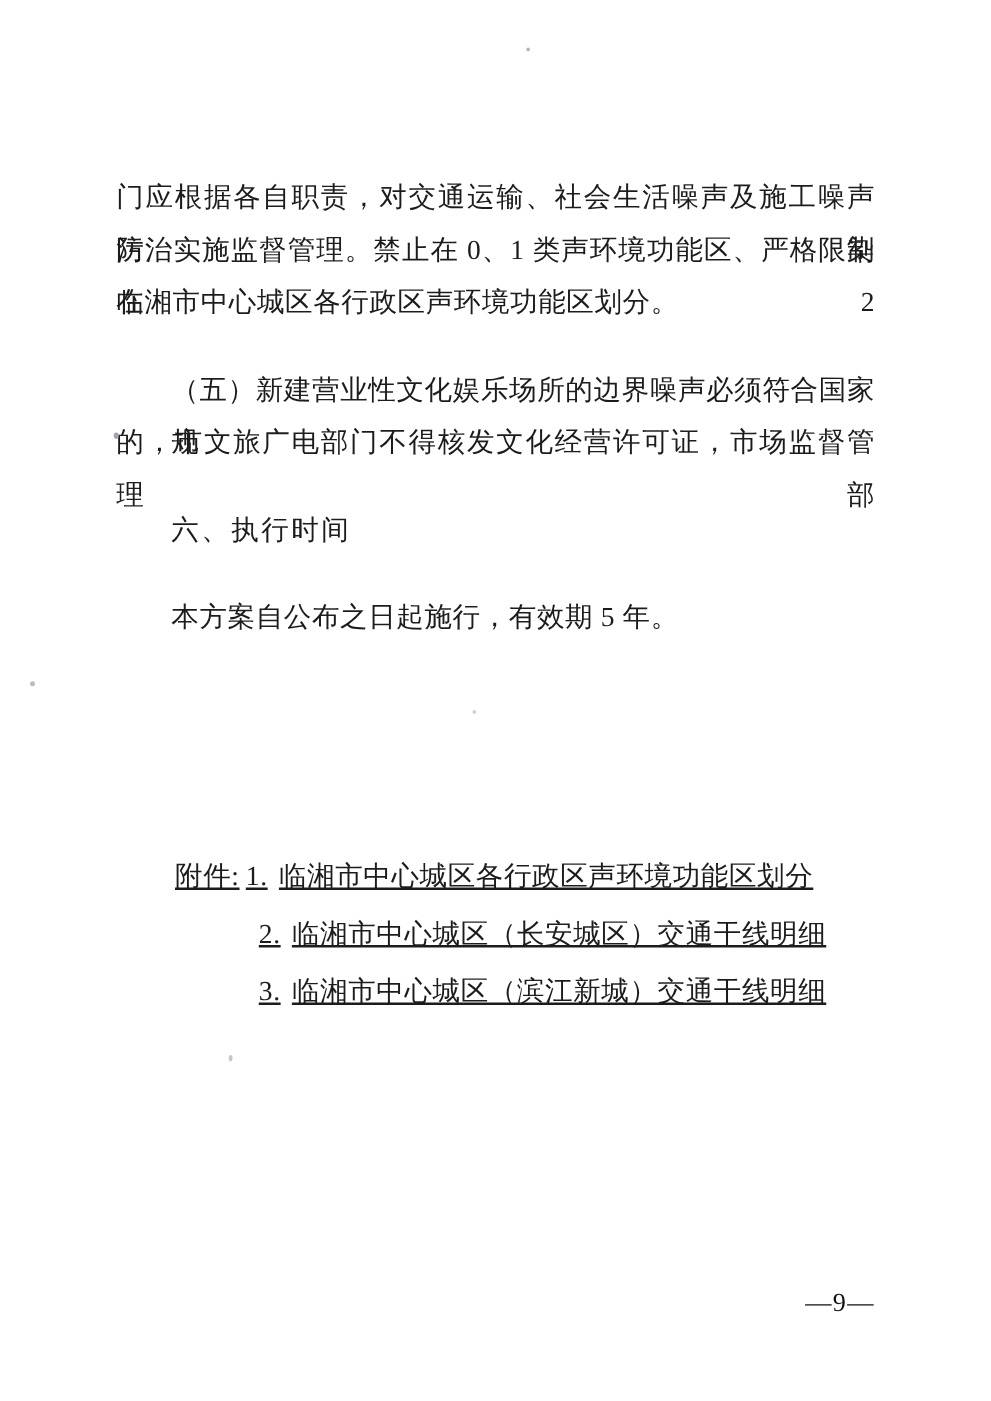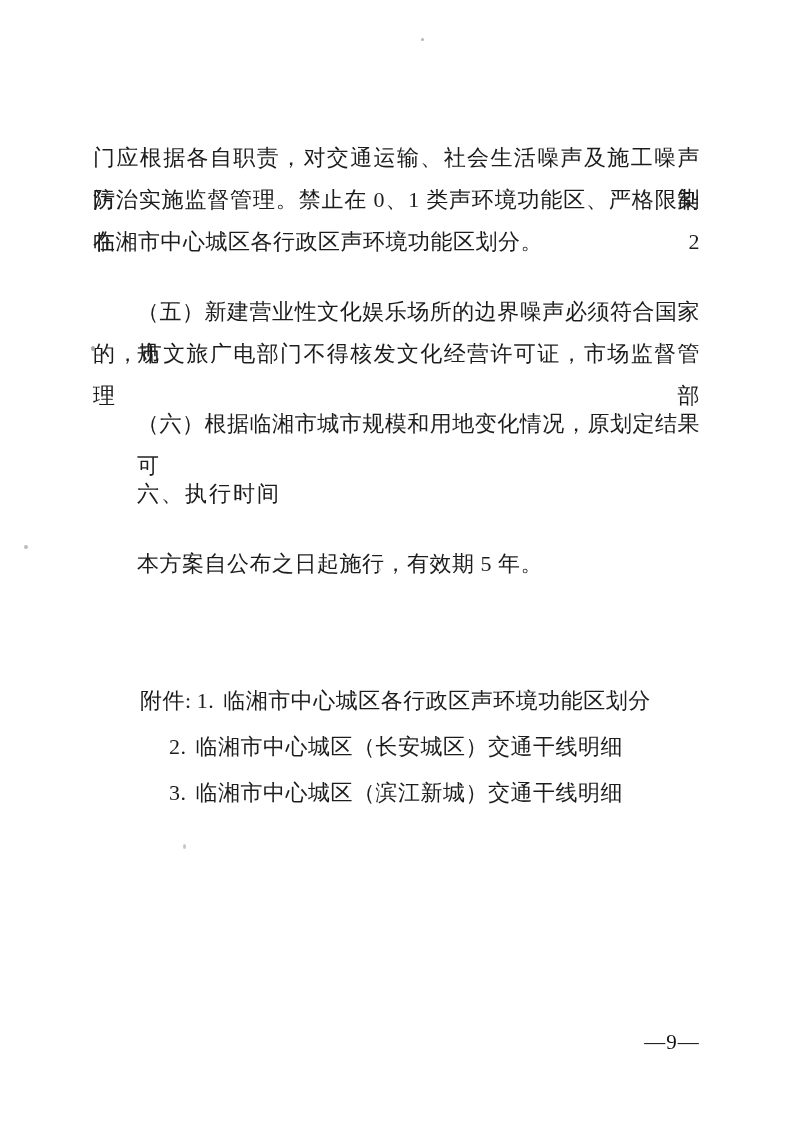--- a/index.html
+++ b/index.html
@@ -46,30 +46,31 @@
     font-weight: 400;
     letter-spacing: 2px;
   }
   
   .attachments {
     position: absolute;
     left: 140px;
     top: 678px;
     width: 580px;
     font-size: 22px;
+    text-decoration: underline;
   }
   .att-row {
     height: 46px;
     line-height: 46px;
     white-space: nowrap;
     letter-spacing: 0.5px;
   }
   .att-row .att-prefix { margin-right: 5px; }
   .att-row .att-num    { margin-right: 9px; }
-  .att-row.cont        { margin-left: 29px; }
+  .att-row.cont        { margin-left: 67px; }
   
   .page-number {
     position: absolute;
     left: 637px;
     top: 1030px;
     width: 70px;
     text-align: center;
     font-size: 21px;
     letter-spacing: 1px;
     color: #111111;
@@ -89,21 +90,20 @@
 <body>
 
 <div class="page">
 
   <div class="body-text">
     <div class="line j">门应根据各自职责，对交通运输、社会生活噪声及施工噪声污染</div>
     <div class="line j">防治实施监督管理。禁止在 0、1 类声环境功能区、严格限制在 2</div>
     <div class="line">临湘市中心城区各行政区声环境功能区划分。</div>
     <div class="line j indent">（五）新建营业性文化娱乐场所的边界噪声必须符合国家规</div>
     <div class="line j">的，市文旅广电部门不得核发文化经营许可证，市场监督管理部</div>
-    <div class="line j indent">（六）根据临湘市城市规模和用地变化情况，原划定结果可</div>
     <div class="line indent heading">六、执行时间</div>
     <div class="line indent">本方案自公布之日起施行，有效期 5 年。</div>
   </div>
 
   <div class="attachments">
     <div class="att-row">
       <span class="att-prefix">附件:</span><span class="att-num">1.</span><span class="att-text">临湘市中心城区各行政区声环境功能区划分</span>
     </div>
     <div class="att-row cont">
       <span class="att-num">2.</span><span class="att-text">临湘市中心城区（长安城区）交通干线明细</span>

